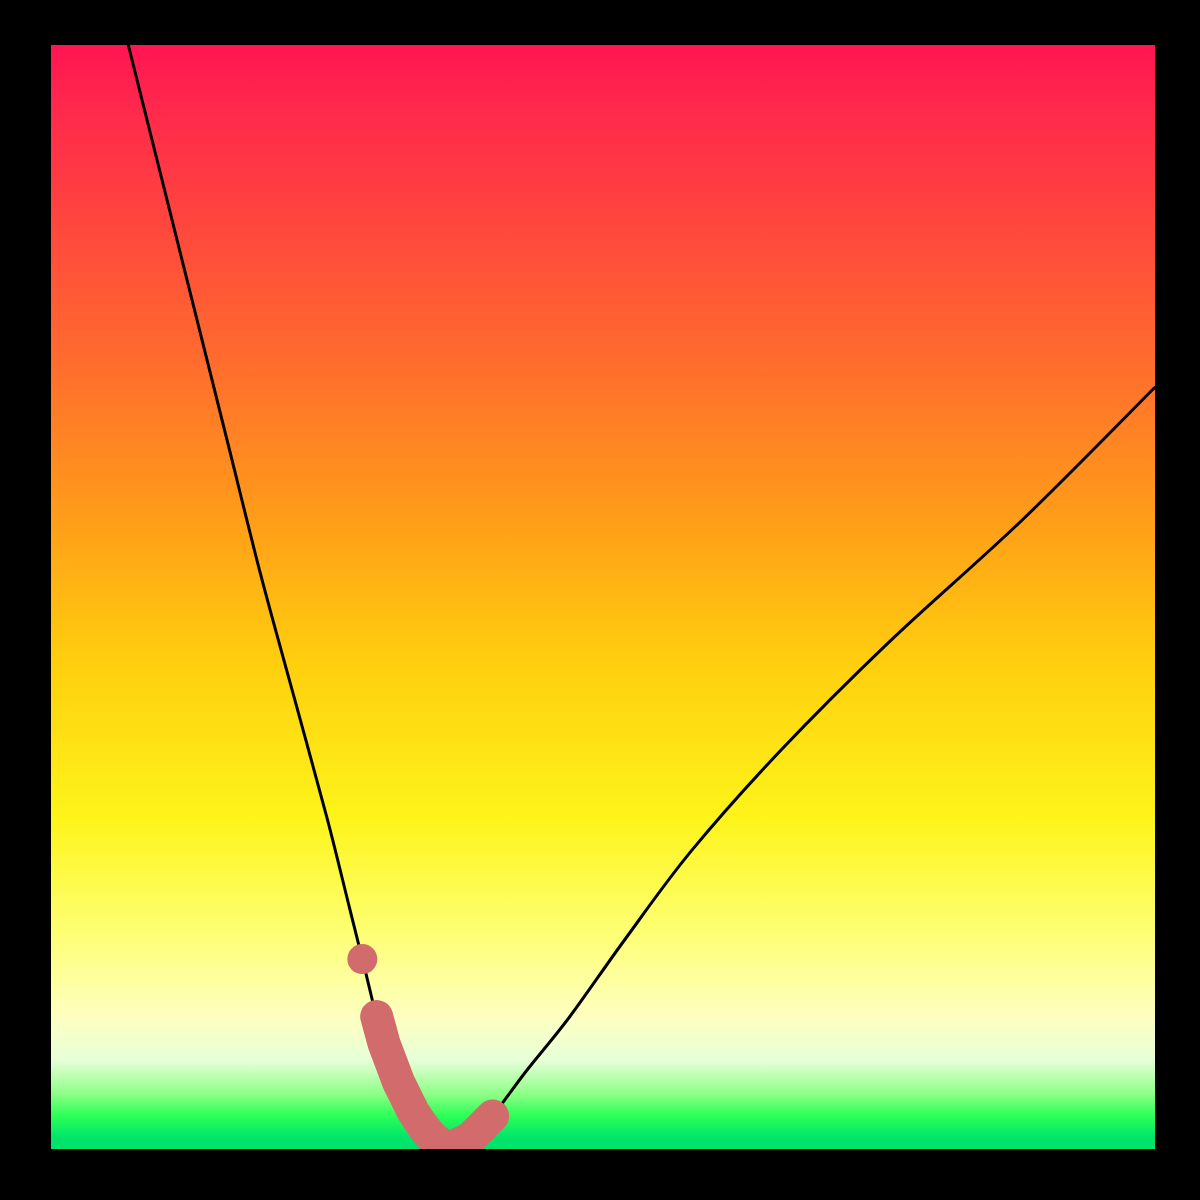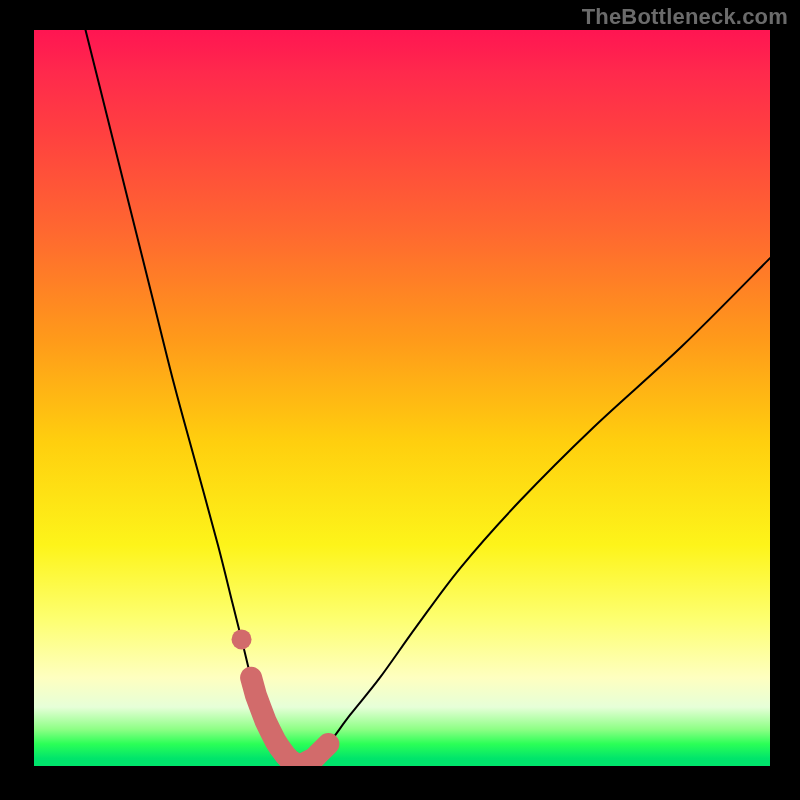--- a/index.html
+++ b/index.html
@@ -75,21 +75,20 @@
     stroke-linejoin: round;
   }
   .valley-dot {
     fill: #d26b6b;
   }
 </style>
 </head>
 <body>
 
 <div class="frame">
-  <div class="watermark">TheBottleneck.com</div>
 
   <div class="plot-area">
     <svg viewBox="0 0 736 736">
       <path class="curve" d="M 51.52 0 C 55.2 14.720000000000008, 66.24000000000001 58.88000000000005, 73.60000000000001 88.32000000000005 C 80.96000000000001 117.76000000000005, 88.32000000000001 147.2, 95.68 176.64 C 103.04 206.07999999999998, 110.4 235.51999999999998, 117.76 264.96 C 125.12 294.4, 132.48000000000002 325.0666666666666, 139.84 353.28 C 147.2 381.49333333333334, 154.56 407.25333333333333, 161.92 434.24 C 169.27999999999997 461.2266666666667, 177.86666666666667 491.8933333333334, 184 515.2 C 190.13333333333333 538.5066666666667, 194.4266666666667 556.9066666666668, 198.72000000000003 574.08 C 203.01333333333335 591.2533333333333, 206.07999999999998 603.52, 209.76 618.24 C 213.44 632.96, 217.11999999999998 650.1333333333333, 220.79999999999998 662.4 C 224.48 674.6666666666666, 228.16 683.2533333333333, 231.84 691.84 C 235.52 700.4266666666667, 239.20000000000002 707.7866666666666, 242.88000000000002 713.92 C 246.56000000000003 720.0533333333333, 250.24 724.96, 253.92 728.64 C 257.59999999999997 732.3199999999999, 260.66666666666663 736, 264.96 736 C 269.25333333333333 736, 274.7733333333333 732.3199999999999, 279.68 728.64 C 284.5866666666667 724.96, 288.2666666666667 721.28, 294.40000000000003 713.92 C 300.53333333333336 706.56, 307.8933333333334 695.52, 316.48 684.48 C 325.06666666666666 673.44, 334.87999999999994 662.4000000000001, 345.91999999999996 647.6800000000001 C 356.96 632.96, 369.2266666666667 614.56, 382.72 596.16 C 396.21333333333337 577.76, 409.70666666666665 558.1333333333333, 426.88 537.28 C 444.05333333333334 516.4266666666666, 463.68000000000006 494.3466666666667, 485.76000000000005 471.04 C 507.84000000000003 447.73333333333335, 532.3733333333333 423.2, 559.36 397.44 C 586.3466666666667 371.68, 618.24 344.6933333333333, 647.68 316.48 C 677.1199999999999 288.2666666666667, 721.28 242.88000000000002, 736 228.16000000000003"></path>
       <path class="valley-stroke" d="M 217.11999999999998 647.6800000000001 L 221.95000000000002 665.4666666666667 L 226.77999999999997 678.3466666666667 L 231.61 691.2266666666667 L 236.44 701.04 L 241.27 710.7 L 246.1 718.2133333333334 L 250.93 724.6533333333333 L 255.76 729.8666666666667 L 260.59 733.0866666666667 L 265.41999999999996 735.77 L 270.25 733.355 L 275.08000000000004 730.94 L 279.91 728.41 L 284.74 723.58 L 289.57 718.75 L 294.40000000000003 713.92"></path>
       <circle class="valley-dot" cx="207.552" cy="609.408" r="10"></circle>
     </svg>
   </div>
 </div>
 

